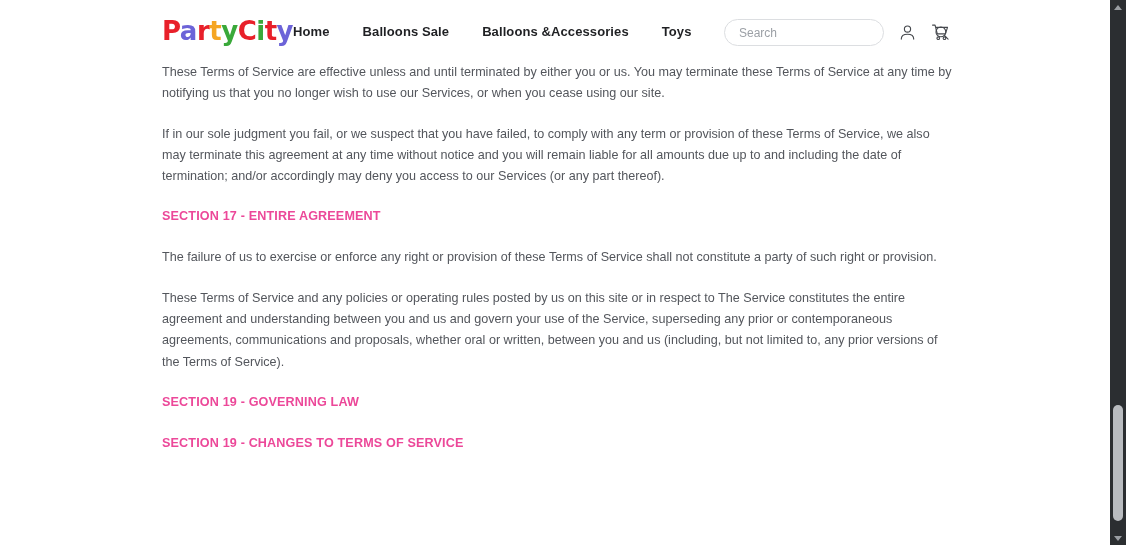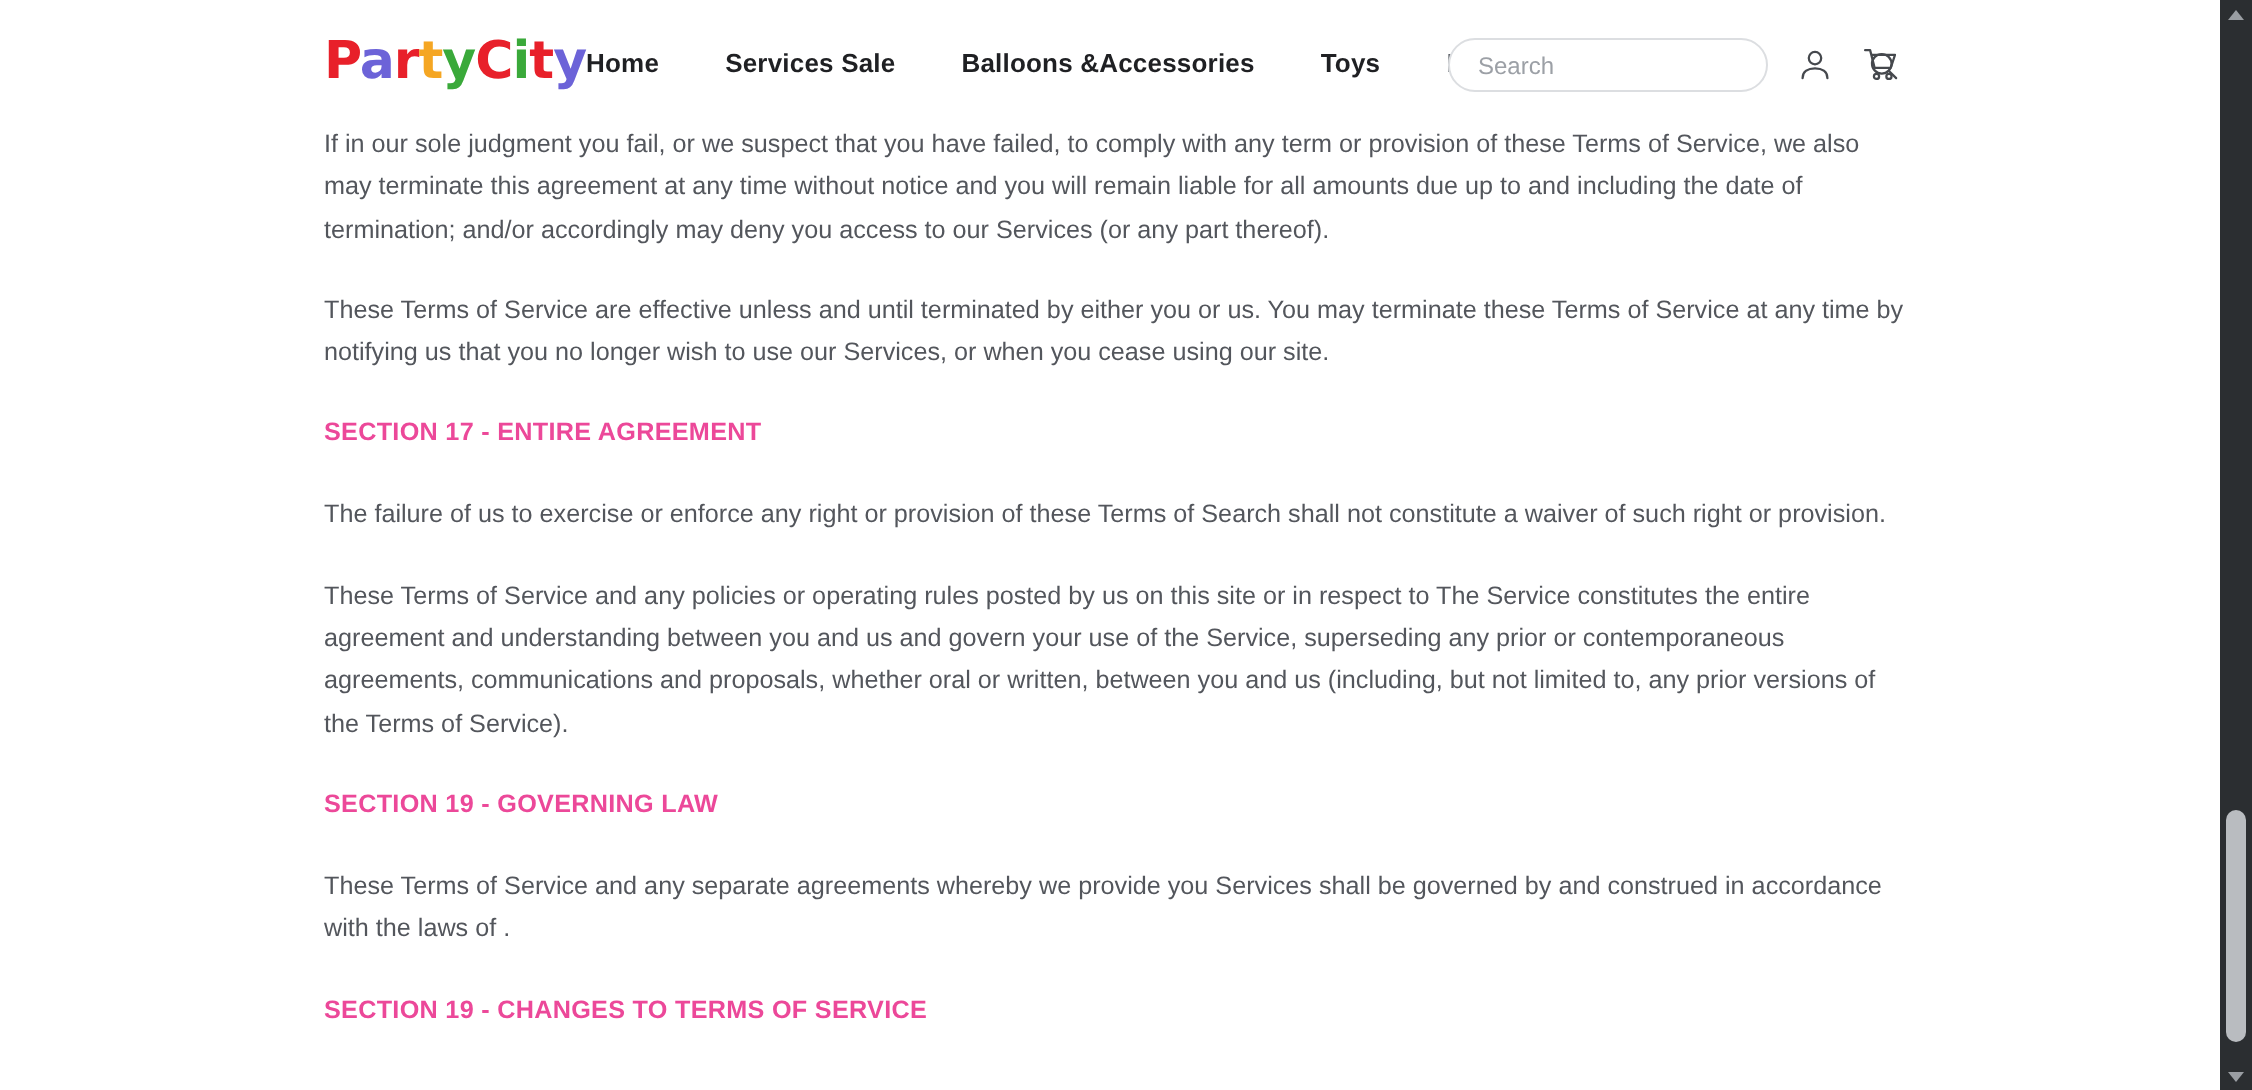--- a/index.html
+++ b/index.html
@@ -173,21 +173,21 @@
 <body>
 
 <div class="page">
 
   <div class="site-header">
 
     <div class="logo" id="logo"><span style="color: rgb(232, 32, 42);">P</span><span style="color: rgb(108, 99, 216);">a</span><span style="color: rgb(232, 32, 42);">r</span><span style="color: rgb(245, 166, 35);">t</span><span style="color: rgb(58, 169, 58);">y</span><span style="color: rgb(232, 32, 42);">C</span><span style="color: rgb(58, 169, 58);">i</span><span style="color: rgb(232, 32, 42);">t</span><span style="color: rgb(108, 99, 216);">y</span></div>
 
     <div class="main-nav" id="main-nav">
         <div class="nav-link">Home</div>
-        <div class="nav-link">Services Sale</div>
+        <div class="nav-link">Balloons Sale</div>
         <div class="nav-link">Balloons &amp;Accessories</div>
         <div class="nav-link">Toys</div>
         <div class="nav-link muted">More Links</div>
       </div>
 
     <div class="header-right">
 
       <div class="search-box">
         <input class="search-input" type="text" placeholder="Search" style="">
         <span class="icon-btn">
@@ -210,27 +210,26 @@
           <path d="M1.8 2.4h2.9l2.6 10.2h9.4l2.4-7.5H6.1" stroke-linecap="round" stroke-linejoin="round"></path>
           <circle cx="8.4" cy="17.6" r="1.5"></circle>
           <circle cx="15.6" cy="17.6" r="1.5"></circle>
         </svg>
       </span>
 
     </div>
   </div>
 
   <div class="doc" id="doc">
+      <p class="para">These Terms of Service are effective unless and until terminated by either you or us. You may terminate these Terms of Service at any time by notifying us that you no longer wish to use our Services, or when you cease using our site.</p>
       <p class="para">If in our sole judgment you fail, or we suspect that you have failed, to comply with any term or provision of these Terms of Service, we also may terminate this agreement at any time without notice and you will remain liable for all amounts due up to and including the date of termination; and/or accordingly may deny you access to our Services (or any part thereof).</p>
-      <p class="para">These Terms of Service are effective unless and until terminated by either you or us. You may terminate these Terms of Service at any time by notifying us that you no longer wish to use our Services, or when you cease using our site.</p>
       <p class="heading">SECTION 17 - ENTIRE AGREEMENT</p>
-      <p class="para">The failure of us to exercise or enforce any right or provision of these Terms of Search shall not constitute a waiver of such right or provision.</p>
+      <p class="para">The failure of us to exercise or enforce any right or provision of these Terms of Service shall not constitute a party of such right or provision.</p>
       <p class="para">These Terms of Service and any policies or operating rules posted by us on this site or in respect to The Service constitutes the entire agreement and understanding between you and us and govern your use of the Service, superseding any prior or contemporaneous agreements, communications and proposals, whether oral or written, between you and us (including, but not limited to, any prior versions of the Terms of Service).</p>
       <p class="heading">SECTION 19 - GOVERNING LAW</p>
-      <p class="para">These Terms of Service and any separate agreements whereby we provide you Services shall be governed by and construed in accordance with the laws of .</p>
       <p class="heading">SECTION 19 - CHANGES TO TERMS OF SERVICE</p>
     </div>
 
 </div>
 
 <div class="scrollbar">
   <div class="sb-arrow up">
       <i></i>
     </div>
   <div class="sb-thumb" id="sb-thumb" style="top: 405px; height: 116px;"></div>

